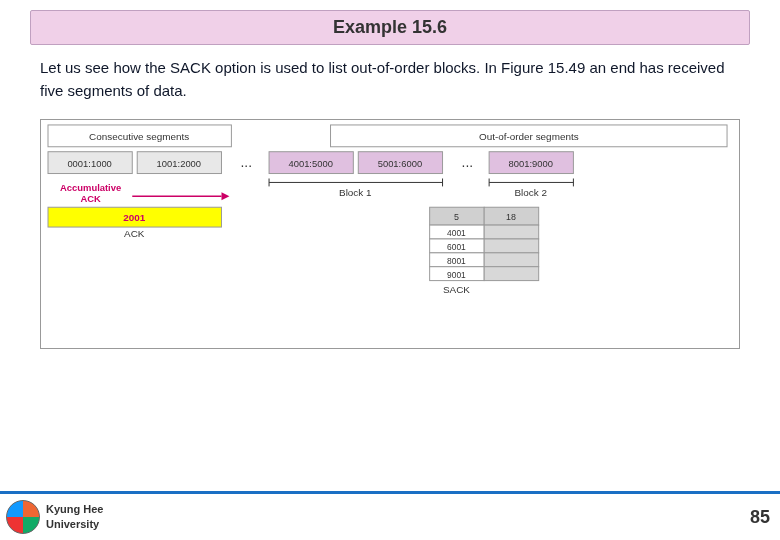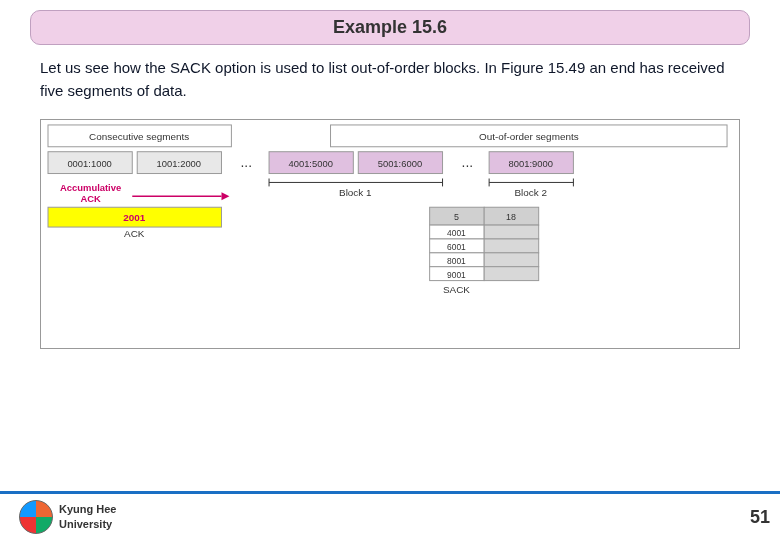--- a/index.html
+++ b/index.html
@@ -20,21 +20,21 @@
       flex-direction: column;
       padding: 0;
     }
 
     .title-bar {
       background: #f0d0e8;
       border: 1px solid #c0a0c0;
       text-align: center;
       padding: 6px 0;
       margin: 10px 30px 8px 30px;
-      border-radius: 10px;
+      border-radius: 2px;
     }
 
     .title-bar span {
       font-size: 18px;
       font-weight: bold;
       color: #333;
     }
 
     .content-area {
       padding: 4px 40px 0 40px;
@@ -60,21 +60,21 @@
     .diagram-svg {
       width: 100%;
       height: 100%;
     }
 
     
     .footer {
       display: flex;
       align-items: center;
       justify-content: space-between;
-      padding: 6px 10px 6px 19px;
+      padding: 6px 10px 6px 6px;
       border-top: 3px solid #1a6fc4;
       margin-top: 4px;
     }
 
     .footer-logo {
       display: flex;
       align-items: center;
       gap: 6px;
     }
 
@@ -187,15 +187,15 @@
   </div>
 
   <div class="footer">
     <div class="footer-logo">
       <div class="footer-logo-circle"></div>
       <div class="footer-text">
         <div>Kyung Hee</div>
         <div>University</div>
       </div>
     </div>
-    <div class="footer-page">51</div>
+    <div class="footer-page">85</div>
   </div>
 </div>
 
 </body></html>

